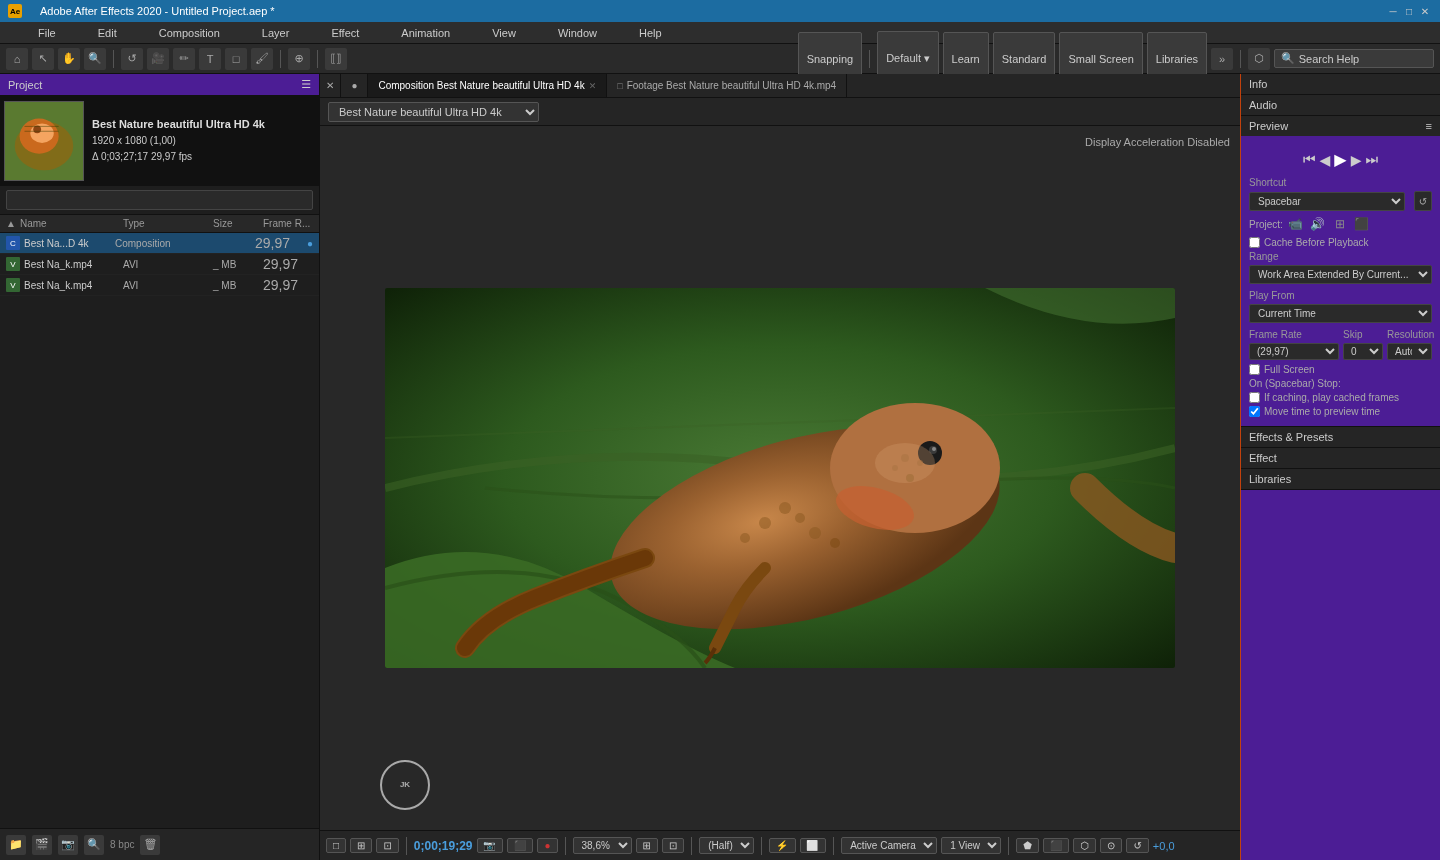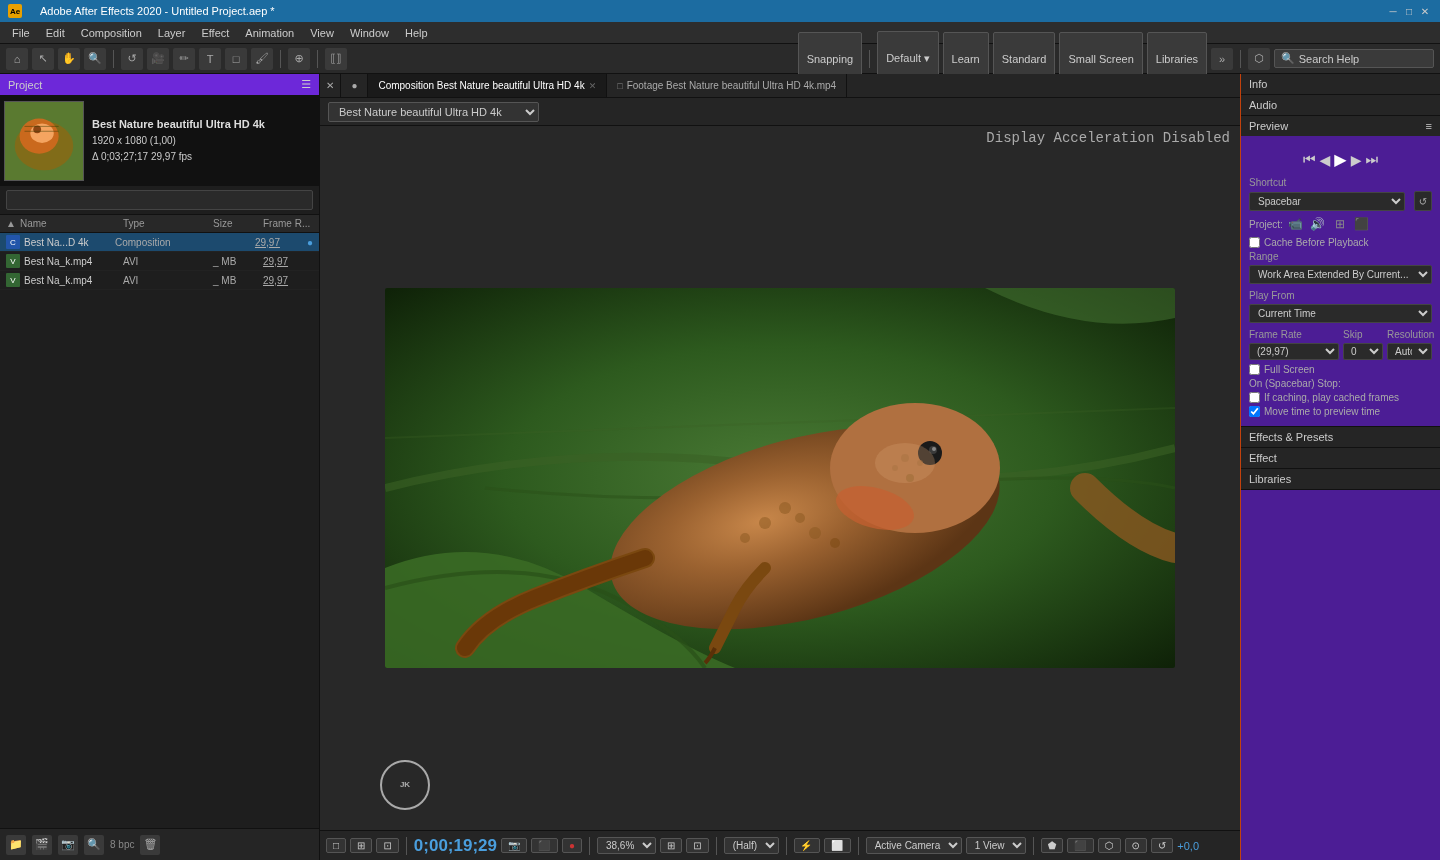--- a/index.html
+++ b/index.html
@@ -7,36 +7,36 @@
 
     
     #title-bar { background: #1c6ca1; height: 22px; display: flex; align-items: center; justify-content: space-between; padding: 0 8px; }
     #title-bar .app-title { display: flex; align-items: center; gap: 18px; font-size: 11px; color: #fff; }
     #title-bar .app-icon { width: 14px; height: 14px; background: #e8a000; border-radius: 2px; display: flex; align-items: center; justify-content: center; font-size: 8px; color: #000; font-weight: bold; }
     #title-bar .window-controls { display: flex; gap: 2px; }
     #title-bar .win-btn { width: 14px; height: 14px; border: none; cursor: pointer; font-size: 10px; display: flex; align-items: center; justify-content: center; color: #ccc; background: transparent; }
 
     
     #menu-bar { background: #2d2d2d; height: 22px; display: flex; align-items: center; padding: 0 4px; border-bottom: 1px solid #111; }
-    .menu-item { padding: 2px 8px; font-size: 11px; color: #ccc; cursor: pointer; }
+    .menu-item { padding: 2px 8px; font-size: 11px; color: #ccc; cursor: pointer; margin-left: 26px; }
 
     
     #toolbar { background: #2a2a2a; height: 30px; display: flex; align-items: center; padding: 0 6px; gap: 4px; border-bottom: 1px solid #111; }
     .tb-btn { width: 22px; height: 22px; background: #3a3a3a; border: none; border-radius: 2px; color: #aaa; cursor: pointer; display: flex; align-items: center; justify-content: center; font-size: 11px; }
     .tb-separator { width: 1px; height: 18px; background: #555; margin: 0 3px; }
     .tb-spacer { flex: 1; }
     .tb-text-btn { padding: 20px 8px; background: #3a3a3a; border: 1px solid #555; border-radius: 2px; color: #ccc; cursor: pointer; font-size: 11px; }
     .tb-search { background: #3a3a3a; border: 1px solid #555; border-radius: 2px; padding: 2px 6px; color: #ccc; font-size: 11px; width: 160px; display: flex; align-items: center; gap: 4px; }
 
     
     #main { display: flex; height: calc(860px - 74px); }
 
     
     #project-panel { width: 320px; background: #1e1e1e; display: flex; flex-direction: column; border-right: 1px solid #111; }
-    #project-header { background: #6d28d9; padding: 4px 8px; display: flex; justify-content: space-between; align-items: center; border-bottom: 1px solid #111; }
+    #project-header { background: #4c1d95; padding: 4px 8px; display: flex; justify-content: space-between; align-items: center; border-bottom: 1px solid #111; }
     #project-thumbnail { height: 90px; background: #111; display: flex; align-items: center; padding: 4px; gap: 8px; border-bottom: 1px solid #111; }
     .thumb-img { width: 80px; height: 80px; background: linear-gradient(135deg, #8B6914 0%, #D2691E 30%, #F4A460 60%, #FF8C00 100%); border: 1px solid #555; display: flex; align-items: center; justify-content: center; overflow: hidden; flex-shrink: 0; }
     .thumb-img svg { width: 100%; height: 100%; }
     .thumb-info { font-size: 10px; color: #ccc; line-height: 1.6; }
     .thumb-info .thumb-name { font-size: 11px; font-weight: bold; color: #ddd; }
     #project-search { padding: 4px 6px; border-bottom: 1px solid #111; }
     #project-search input { width: 100%; background: #2a2a2a; border: 1px solid #444; color: #ccc; padding: 3px 6px; border-radius: 2px; font-size: 11px; }
     #project-list-header { display: flex; background: #282828; padding: 3px 6px; border-bottom: 1px solid #111; font-size: 10px; color: #999; }
     .list-col-name { flex: 1; display: flex; align-items: center; gap: 4px; }
     .list-col-type { width: 90px; }
@@ -44,40 +44,40 @@
     .list-col-fps { width: 50px; }
     #project-items { flex: 1; overflow-y: auto; }
     .project-item { display: flex; align-items: center; padding: 2px 6px; border-bottom: 1px solid #222; cursor: pointer; }
     .project-item.selected { background: #1c4a6e; }
     .item-icon { width: 14px; height: 14px; margin-right: 4px; display: flex; align-items: center; justify-content: center; font-size: 9px; }
     .item-comp { background: #2255aa; color: #fff; font-size: 8px; border-radius: 1px; }
     .item-avi { background: #336633; color: #fff; font-size: 8px; border-radius: 1px; }
     .col-name { flex: 1; font-size: 10px; white-space: nowrap; overflow: hidden; text-overflow: ellipsis; }
     .col-type { width: 90px; font-size: 10px; color: #aaa; }
     .col-size { width: 50px; font-size: 10px; color: #aaa; }
-    .col-fps { width: 50px; font-size: 10px; color: #aaa; text-decoration: underline; }
+    .col-fps { width: 50px; font-size: 14px; color: #aaa; }
     #project-footer { height: 32px; background: #252525; display: flex; align-items: center; padding: 0 6px; gap: 6px; border-top: 1px solid #111; font-size: 10px; color: #888; }
     .footer-btn { width: 20px; height: 20px; background: #3a3a3a; border: none; border-radius: 2px; color: #aaa; cursor: pointer; display: flex; align-items: center; justify-content: center; font-size: 11px; }
 
     
     #center-area { flex: 1; display: flex; flex-direction: column; background: #1a1a1a; }
     #viewer-tabs { height: 24px; background: #252525; display: flex; align-items: stretch; border-bottom: 1px solid #111; }
     .viewer-tab { display: flex; align-items: center; padding: 0 10px; font-size: 10px; color: #aaa; cursor: pointer; border-right: 1px solid #111; gap: 4px; }
     .viewer-tab.active { background: #1a1a1a; color: #fff; }
     .tab-close { font-size: 9px; color: #666; cursor: pointer; }
     #composition-view { flex: 1; background: #1a1a1a; display: flex; flex-direction: column; position: relative; }
     #comp-name-bar { height: 28px; background: #252525; display: flex; align-items: center; padding: 0 8px; border-bottom: 1px solid #111; }
     .comp-name-select { background: #333; border: 1px solid #555; color: #ccc; padding: 2px 20px 2px 6px; font-size: 11px; border-radius: 2px; cursor: pointer; }
     #viewer-canvas { flex: 1; background: #282828; position: relative; display: flex; align-items: center; justify-content: center; overflow: hidden; }
     .lizard-img { width: 790px; height: 380px; position: relative; z-index: 1; overflow: hidden; border-radius: 2px; }
     .watermark { position: absolute; bottom: 20px; left: 60px; width: 50px; height: 50px; border: 2px solid rgba(255,255,255,0.6); border-radius: 50%; display: flex; align-items: center; justify-content: center; font-size: 9px; color: rgba(255,255,255,0.6); z-index: 10; }
-    .display-warn { position: absolute; top: 4px; right: 10px; font-size: 14px; color: #aaa; z-index: 10; font-family: Liberation Mono, monospace; }
+    .display-warn { position: absolute; top: 10px; right: 10px; font-size: 11px; color: #aaa; z-index: 10; }
     #viewer-controls { height: 30px; background: #252525; display: flex; align-items: center; padding: 0 6px; gap: 4px; border-top: 1px solid #111; font-size: 10px; }
     .vc-btn { padding: 1px 6px; background: #333; border: 1px solid #555; border-radius: 2px; color: #ccc; cursor: pointer; font-size: 10px; }
-    .vc-time { color: #4a9edd; font-size: 17px; font-weight: bold; }
+    .vc-time { color: #4a9edd; font-size: 12px; font-weight: bold; }
     .vc-dropdown { background: #333; border: 1px solid #555; color: #ccc; padding: 1px 4px; border-radius: 2px; font-size: 10px; cursor: pointer; }
 
     
     #right-panel { width: 200px; background: #4c1d95; display: flex; flex-direction: column; border-left: 1px solid #c2410c; }
     .rp-section { border-bottom: 1px solid #111; }
     .rp-section-header { background: #252525; padding: 4px 8px; font-size: 11px; color: #ccc; cursor: pointer; display: flex; justify-content: space-between; align-items: center; }
     .rp-section-content { padding: 6px 8px; font-size: 10px; color: #aaa; }
     .preview-controls { display: flex; align-items: center; justify-content: center; gap: 4px; padding: 8px; }
     .prev-btn { background: none; border: none; color: #ccc; cursor: pointer; font-size: 14px; }
     .prev-play { background: none; border: none; color: #fff; cursor: pointer; font-size: 16px; }

